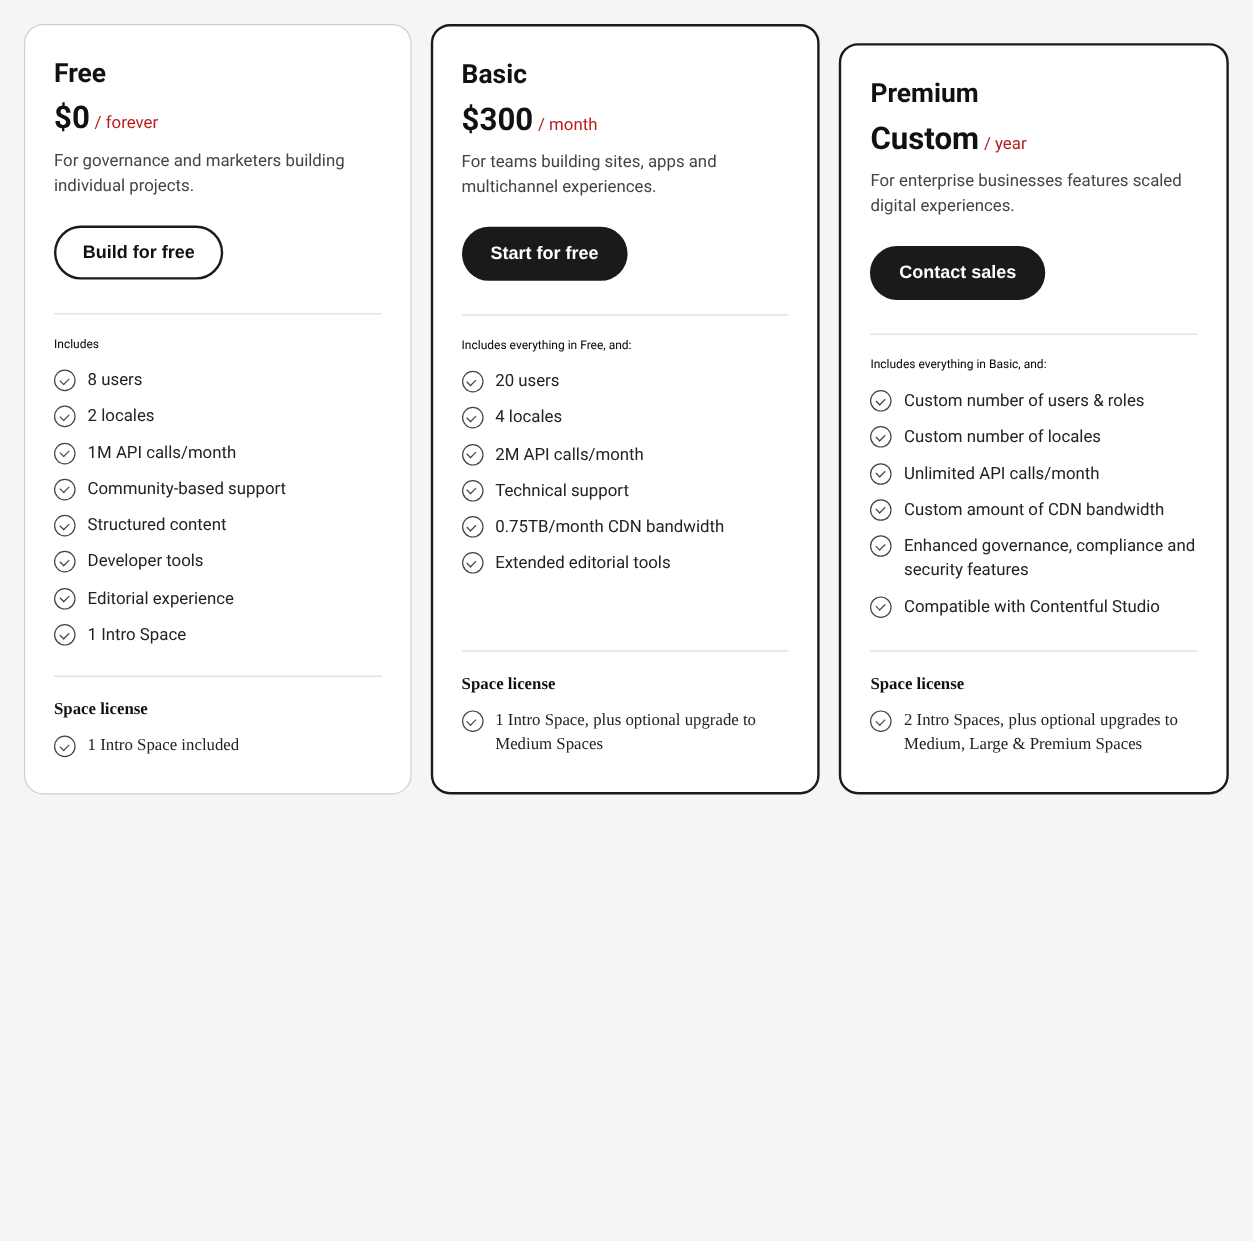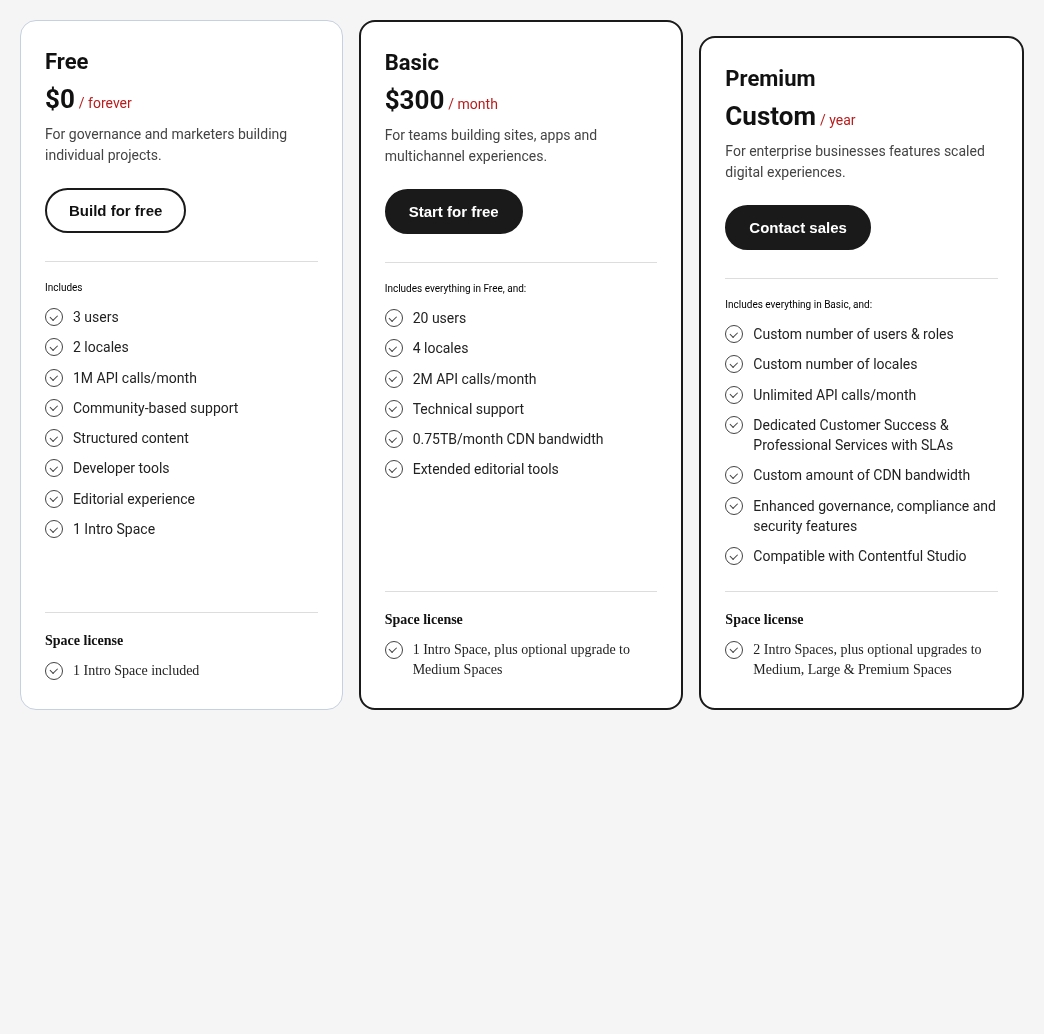--- a/index.html
+++ b/index.html
@@ -151,21 +151,21 @@
         <span class="plan-price">$0</span>
         <span class="plan-period">/ forever</span>
       </div>
       <div class="plan-description">For governance and marketers building individual projects.</div>
       <button class="plan-cta cta-outline">Build for free</button>
       <hr class="divider">
       <div class="includes-title">Includes</div>
       <ul class="feature-list">
         <li class="feature-item">
           <span class="check-icon"></span>
-          <span>3 users</span>
+          <span>8 users</span>
         </li>
         <li class="feature-item">
           <span class="check-icon"></span>
           <span>2 locales</span>
         </li>
         <li class="feature-item">
           <span class="check-icon"></span>
           <span>1M API calls/month</span>
         </li>
         <li class="feature-item">
@@ -265,24 +265,20 @@
         <li class="feature-item">
           <span class="check-icon"></span>
           <span>Custom number of locales</span>
         </li>
         <li class="feature-item">
           <span class="check-icon"></span>
           <span>Unlimited API calls/month</span>
         </li>
         <li class="feature-item">
           <span class="check-icon"></span>
-          <span>Dedicated Customer Success &amp; Professional Services with SLAs</span>
-        </li>
-        <li class="feature-item">
-          <span class="check-icon"></span>
           <span>Custom amount of CDN bandwidth</span>
         </li>
         <li class="feature-item">
           <span class="check-icon"></span>
           <span>Enhanced governance, compliance and security features</span>
         </li>
         <li class="feature-item">
           <span class="check-icon"></span>
           <span>Compatible with Contentful Studio</span>
         </li>

